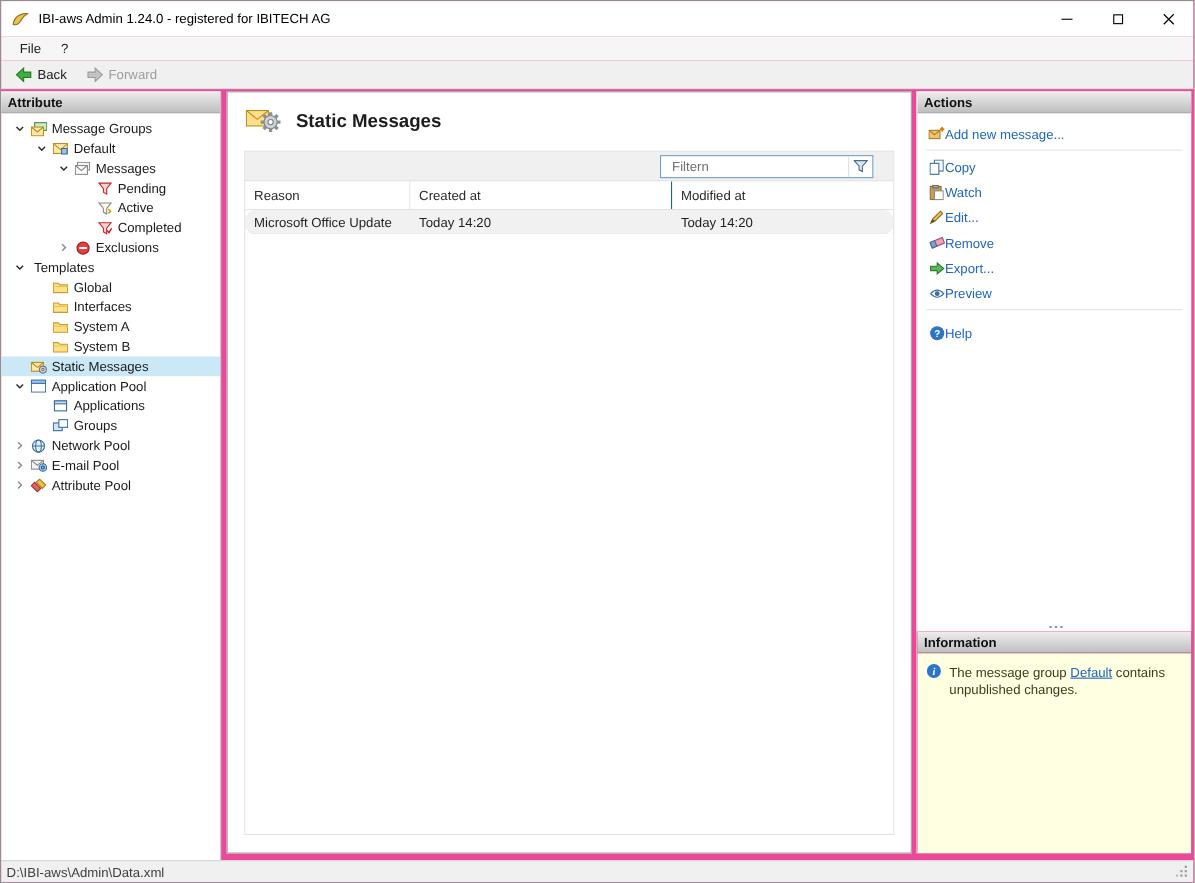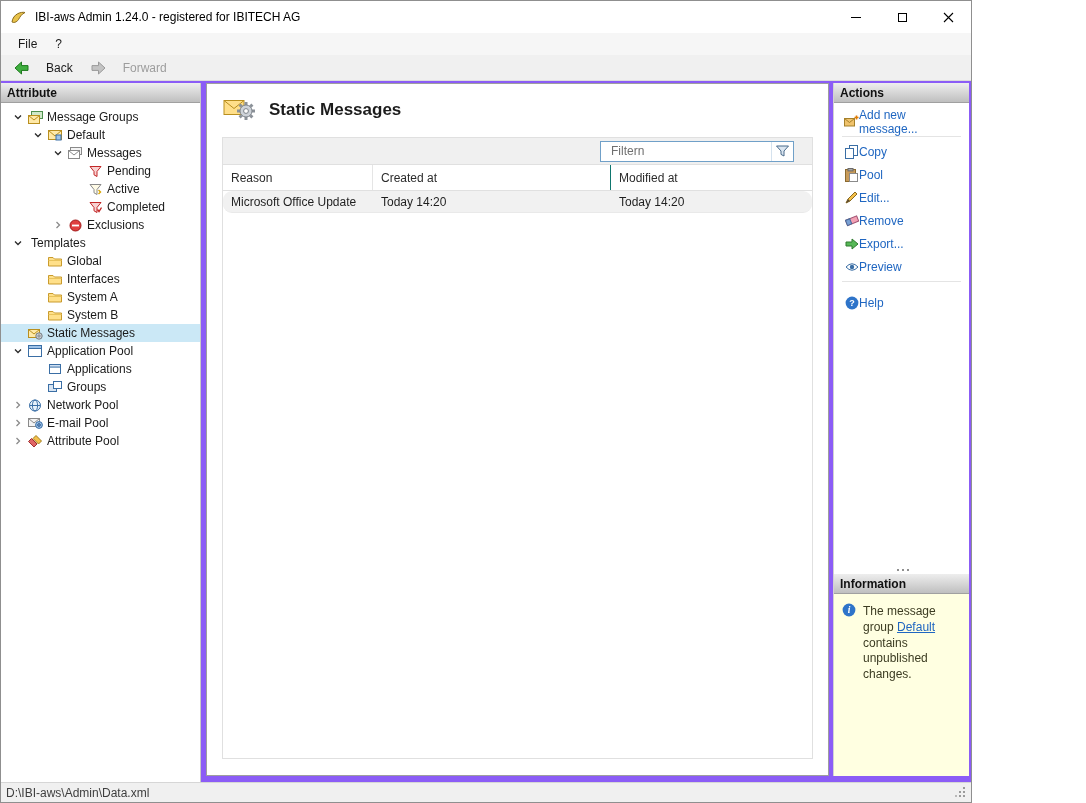--- a/index.html
+++ b/index.html
@@ -1,37 +1,37 @@
 <!DOCTYPE html>
 <html><head>
 <meta charset="utf-8">
 <style>
   * { box-sizing: border-box; }
   html,body { margin:0; padding:0; background:#fff; }
   .window {
-    position:relative; width:972px; height:803px;
-    border:1px solid #8f8f8f; background:#8b5cf6;
+    position:relative; width:1086px; height:803px;
+    border:1px solid #8f8f8f; background:#ec4899;
     font-family:"Liberation Sans", sans-serif; font-size:12px; color:#1a1a1a;
     overflow:hidden;
     text-decoration:underline;
   }
   
   .titlebar { position:absolute; left:0; top:0; right:0; height:32px; background:#fff; display:flex; align-items:center; }
   .app-icon { width:18px; height:18px; margin:0 7px 0 9px; display:flex; align-items:center; }
   .title-text { font-size:12px; color:#000; }
   .win-controls { margin-left:auto; display:flex; height:100%; }
   .win-btn { width:46px; height:100%; display:flex; align-items:center; justify-content:center; cursor:default; }
   .glyph-min { width:10px; height:1px; background:#000; }
   .glyph-max { width:9px; height:9px; border:1px solid #000; background:transparent; }
   
   .menubar { position:absolute; left:0; top:32px; right:0; height:22px; background:#f6f6f6; display:flex; align-items:center; padding-left:8px; }
   .menu-item { padding:2px 9px; }
   
   .toolbar { position:absolute; left:0; top:54px; right:0; height:26px; background:#f0f0f0; border-bottom:1px solid #dcdcdc; display:flex; align-items:center; padding-left:6px; gap:4px; }
-  .tool-btn { display:flex; align-items:center; gap:17px; padding:2px 7px; }
+  .tool-btn { display:flex; align-items:center; gap:5px; padding:2px 7px; }
   .tool-btn.disabled { color:#9d9d9d; }
   
   .panel-header { height:20px; background:linear-gradient(#eee,#bfbfbf); border-bottom:1px solid #a0a0a0; display:flex; align-items:center; padding-left:6px; font-weight:bold; color:#111; flex:0 0 auto; }
   
   .nav-panel { position:absolute; left:0; top:82px; width:200px; bottom:20px; background:#fff; border-right:1px solid #c8c8c8; display:flex; flex-direction:column; overflow:hidden; }
   .tree { padding-top:5px; }
   .trow { display:flex; align-items:center; height:18px; white-space:nowrap; }
   .trow.selected { background:#cbe8f6; }
   .chev { width:18px; height:18px; display:inline-flex; align-items:center; justify-content:center; flex:0 0 18px; }
   .ticon { width:16px; height:16px; display:inline-flex; align-items:center; justify-content:center; flex:0 0 16px; }
@@ -452,21 +452,21 @@
       </div>
 
       <div class="arow">
         <span class="aicon">
             <svg width="13" height="14" viewBox="0 0 13 14">
               <rect x="0.5" y="1.5" width="10" height="12" fill="#c89b5a" stroke="#8a6a30"></rect>
               <rect x="3" y="0.5" width="5" height="2.4" fill="#a8a8a8" stroke="#6a6a6a"></rect>
               <rect x="4.5" y="5.5" width="8" height="8" fill="#fff" stroke="#8a8a8a"></rect>
             </svg>
           </span>
-        <span>Pool</span>
+        <span>Watch</span>
       </div>
 
       <div class="arow">
         <span class="aicon">
             <svg width="13" height="13" viewBox="0 0 13 13">
               <path d="M1,12 L3,8 L10,1 L12,3 L5,10 Z" fill="#f4c04a" stroke="#8a6a20"></path>
               <path d="M1,12 L3,8 L5,10 Z" fill="#5a4a30"></path>
             </svg>
           </span>
         <span>Edit...</span>

